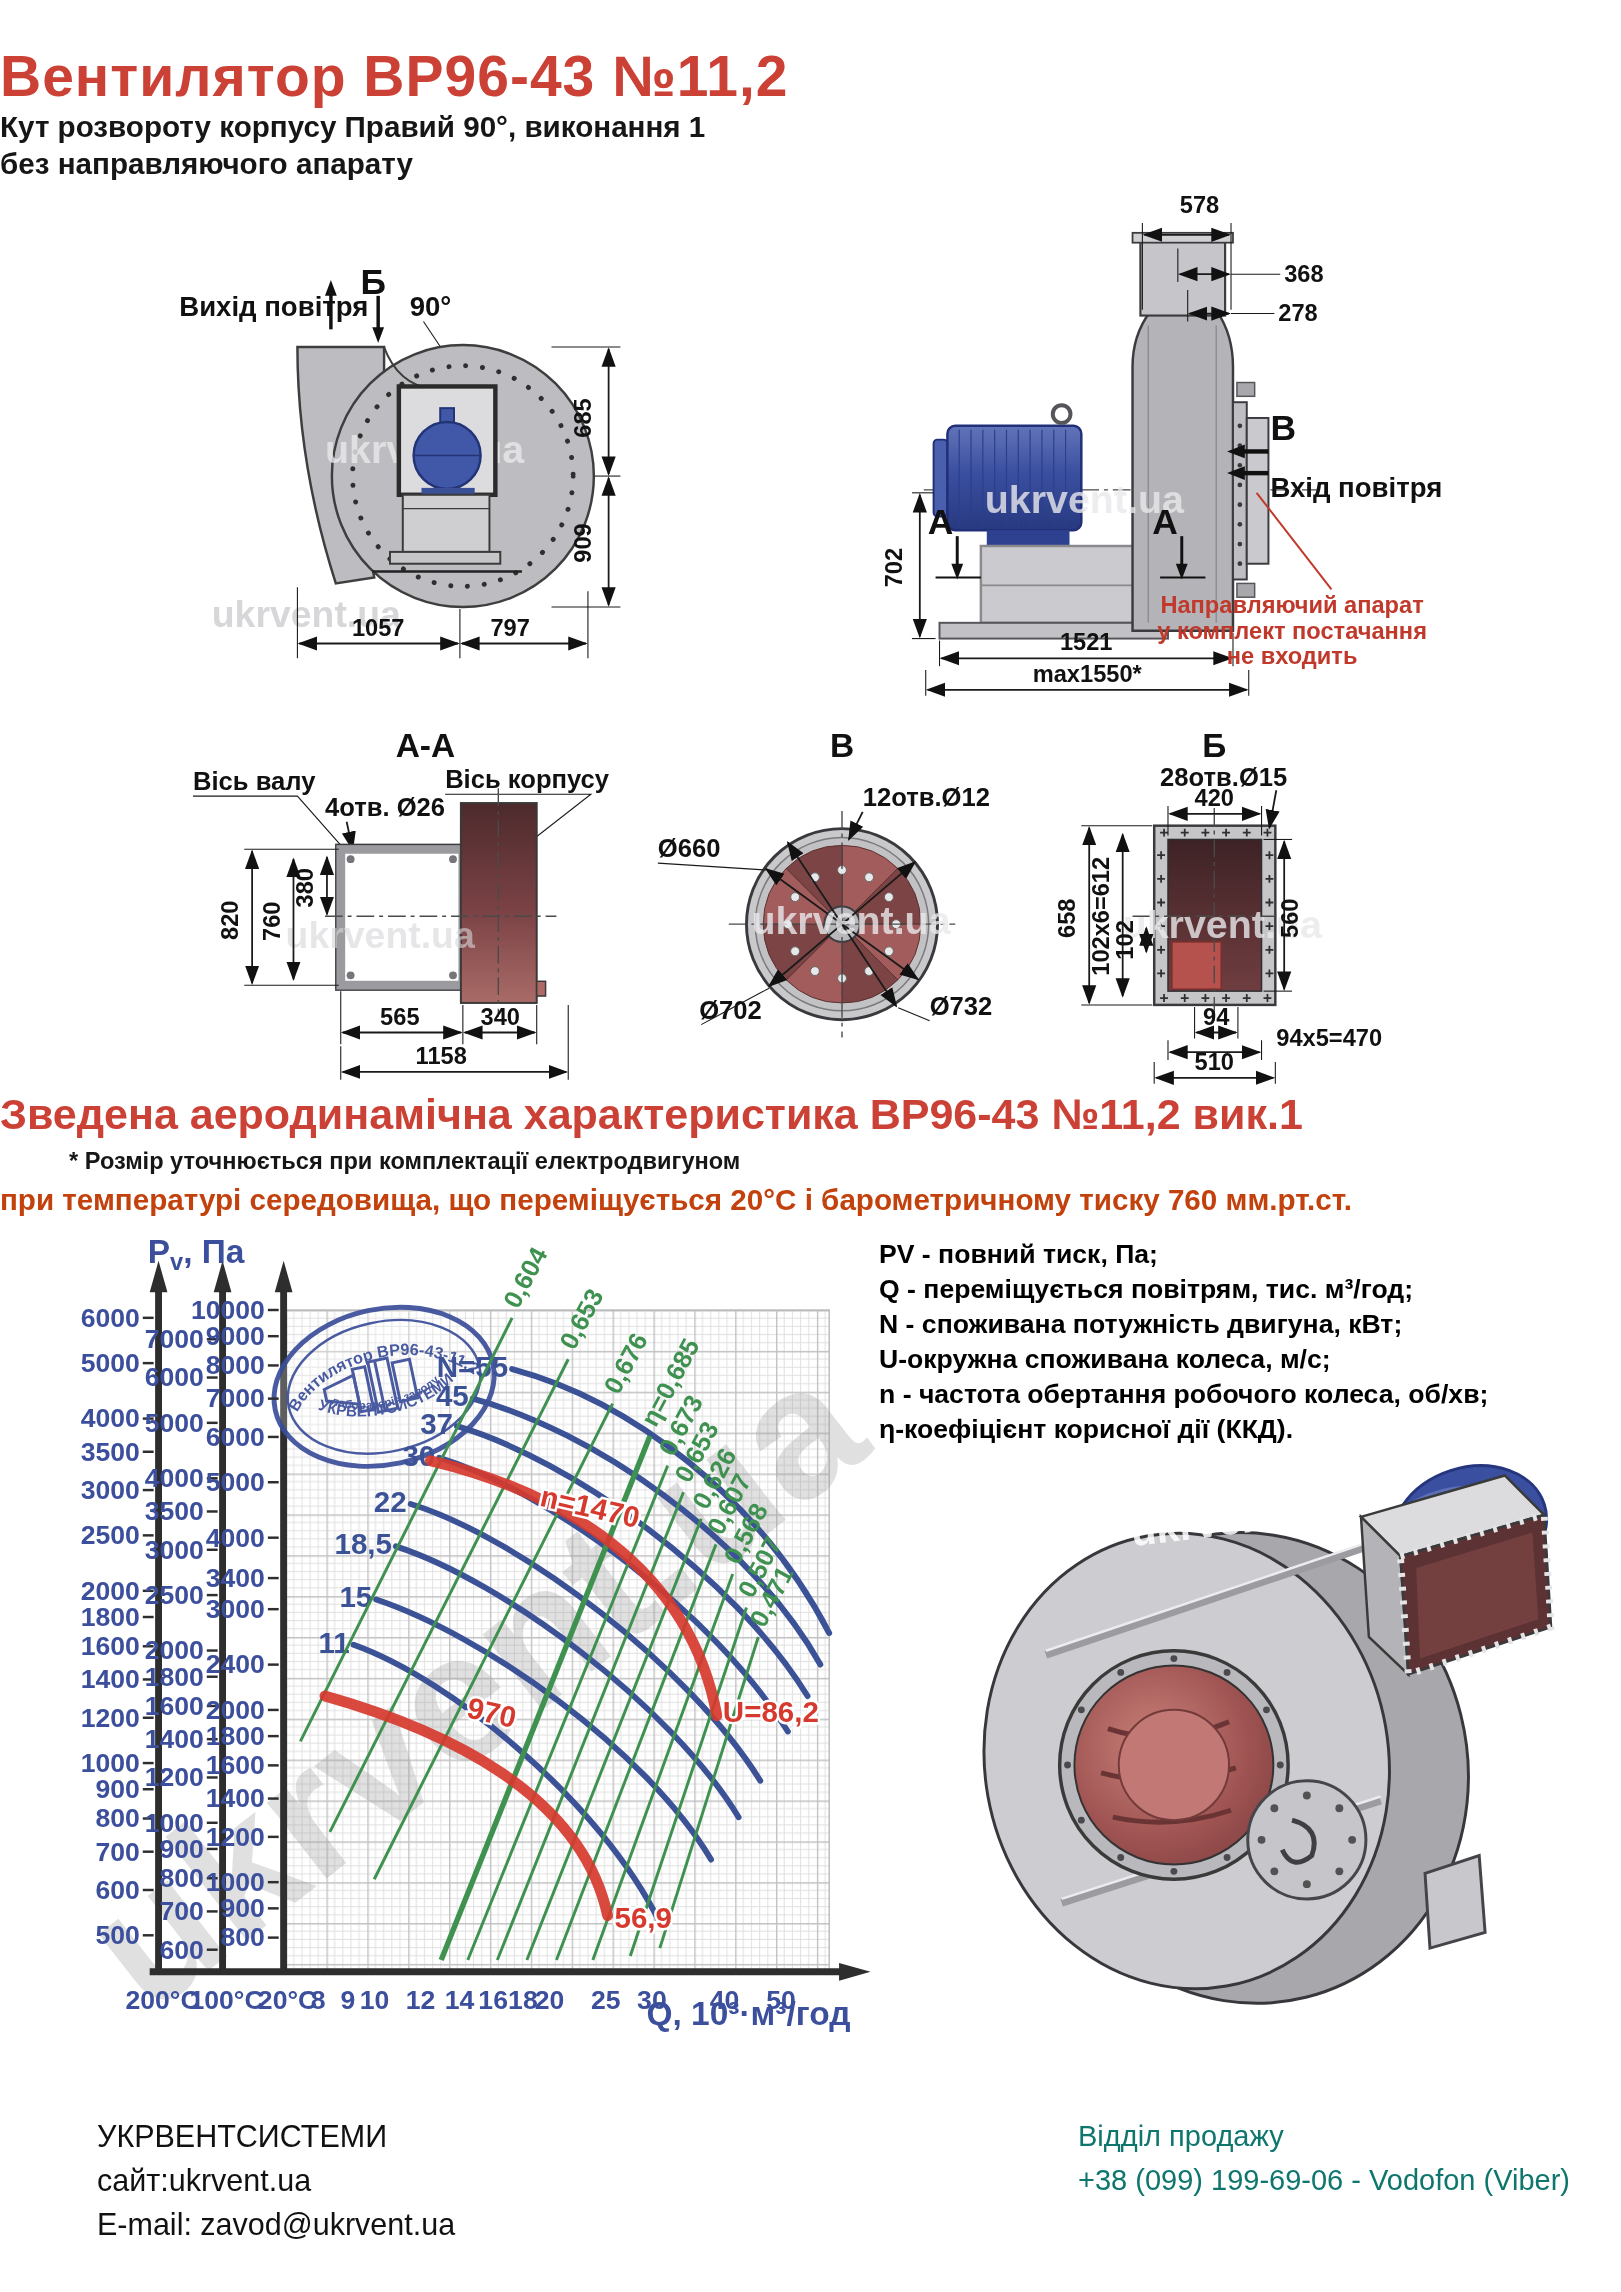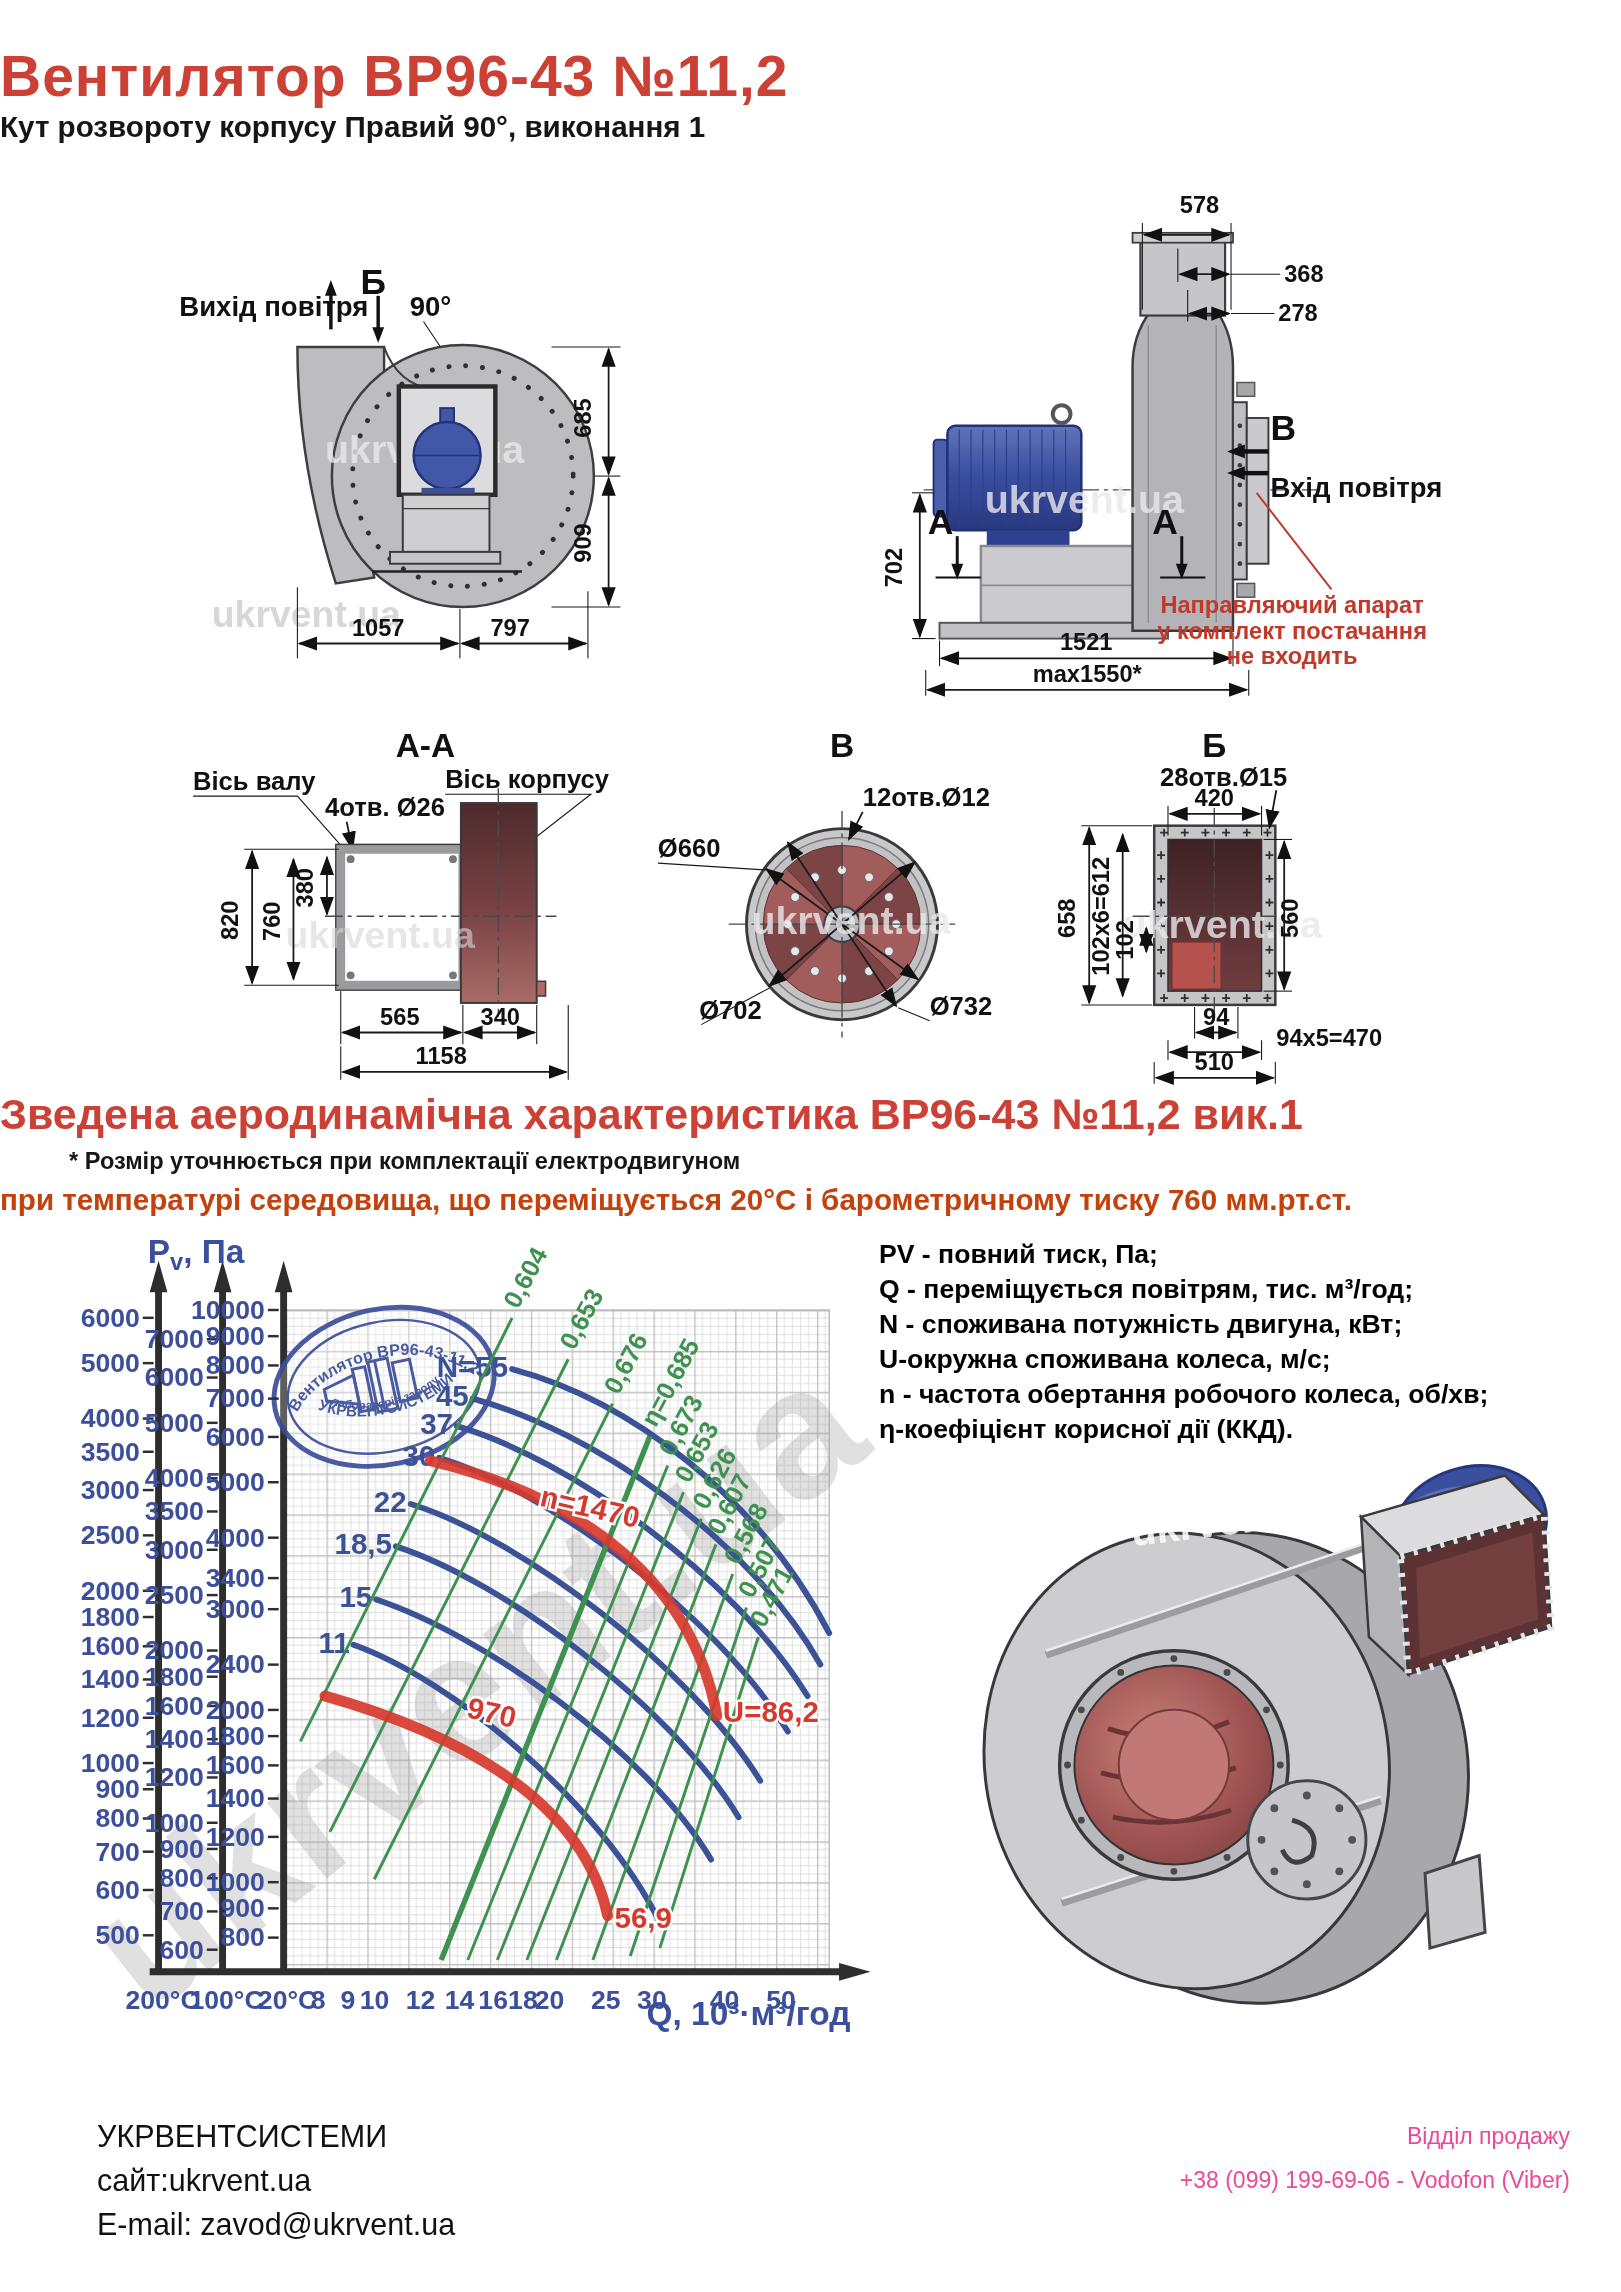--- a/index.html
+++ b/index.html
@@ -8,21 +8,21 @@
   .abs{position:absolute;}
   .ctr{width:100%;}
   .title{top:43px;font-weight:bold;font-size:57px;color:#cc4136;letter-spacing:1px;}
   .sub1{top:110px;font-weight:bold;font-size:29.6px;color:#161616;}
   .sub2{top:147px;font-weight:bold;font-size:29.6px;color:#161616;}
   .footnote{top:1148px;left:69px;font-weight:bold;font-size:23.6px;color:#161616;}
   .h2red{top:1090px;font-weight:bold;font-size:43px;color:#cc4136;}
   .h2sub{top:1183px;font-weight:bold;font-size:29.6px;color:#c2410c;}
   .legend{top:1237px;left:879px;width:739px;font-weight:bold;font-size:26.6px;color:#000;line-height:35px;}
   .f-left{top:2114px;left:97px;font-size:30.5px;color:#111;line-height:44px;}
-  .f-right{top:2114px;right:51px;text-align:right;font-size:23px;color:#ec4899;line-height:44px;}
+  .f-right{top:2114px;right:51px;text-align:left;font-size:29px;color:#0f766e;line-height:44px;}
   svg{position:absolute;left:0;}
   svg text{font-family:"Liberation Sans",sans-serif;}
   .dimt{font-weight:bold;font-size:24px;fill:#111;}
   .lab26{font-weight:bold;font-size:26px;fill:#111;}
   .lab28{font-weight:bold;font-size:28px;fill:#111;}
   .big36{font-weight:bold;font-size:36px;fill:#111;}
   .title34{font-weight:bold;font-size:34px;fill:#111;}
   .btick{font-weight:bold;font-size:27px;fill:#3c4f9c;}
   .baxis{font-weight:bold;font-size:34px;fill:#3c4f9c;}
   .nlab{font-weight:bold;font-size:30px;fill:#3c5296;}
@@ -38,20 +38,21 @@
   .wm{font-weight:bold;font-size:40px;fill:#e9e9ec;opacity:.8;}
   .wmg{font-weight:bold;font-size:38px;fill:#d7d7da;}
 </style>
 </head>
 <body>
 
 <div class="page">
 
   <div class="abs ctr title">Вентилятор  ВР96-43 №11,2</div>
   <div class="abs ctr sub1">Кут розвороту корпусу Правий 90°, виконання 1</div>
+  <div class="abs ctr sub2">без направляючого апарату</div>
 
   <svg id="drawsvg" style="top:148px" width="1621" height="990" viewBox="0 150 1646 1005">
     <defs>
       <marker id="ma" markerWidth="12" markerHeight="10" refX="10" refY="5" orient="auto-start-reverse">
         <path d="M0,1 L11,5 L0,9 Z" fill="#111"></path>
       </marker>
       <linearGradient id="mgrad" x1="0" y1="0" x2="0" y2="1">
         <stop offset="0" stop-color="#6274b8"></stop>
           <stop offset="0.45" stop-color="#3a4fa0"></stop>
           <stop offset="1" stop-color="#27397f"></stop>

